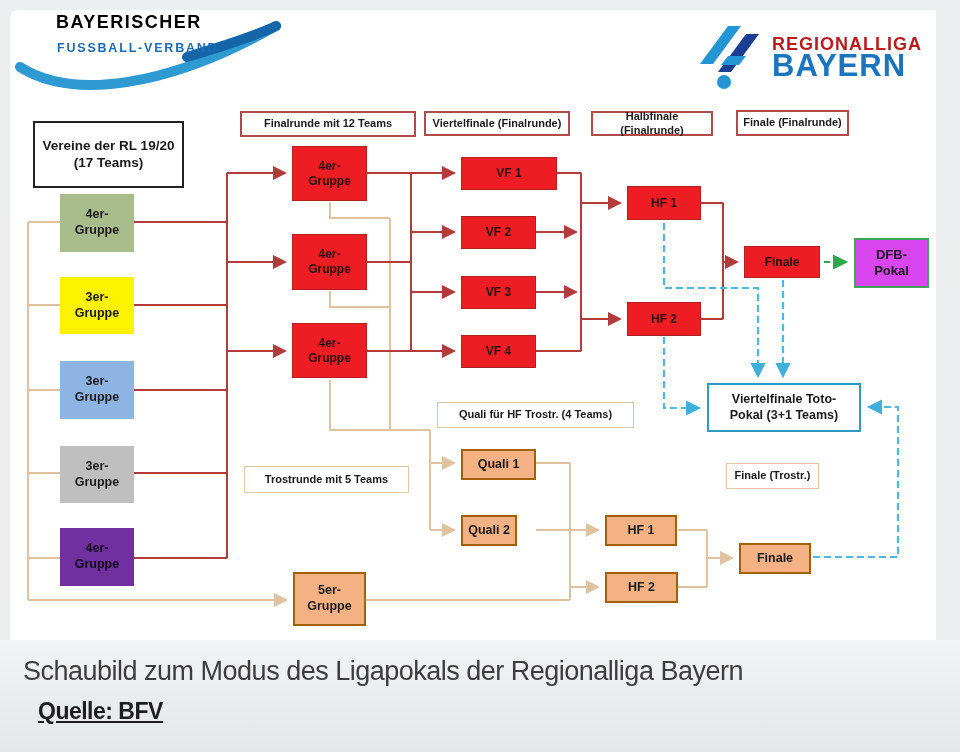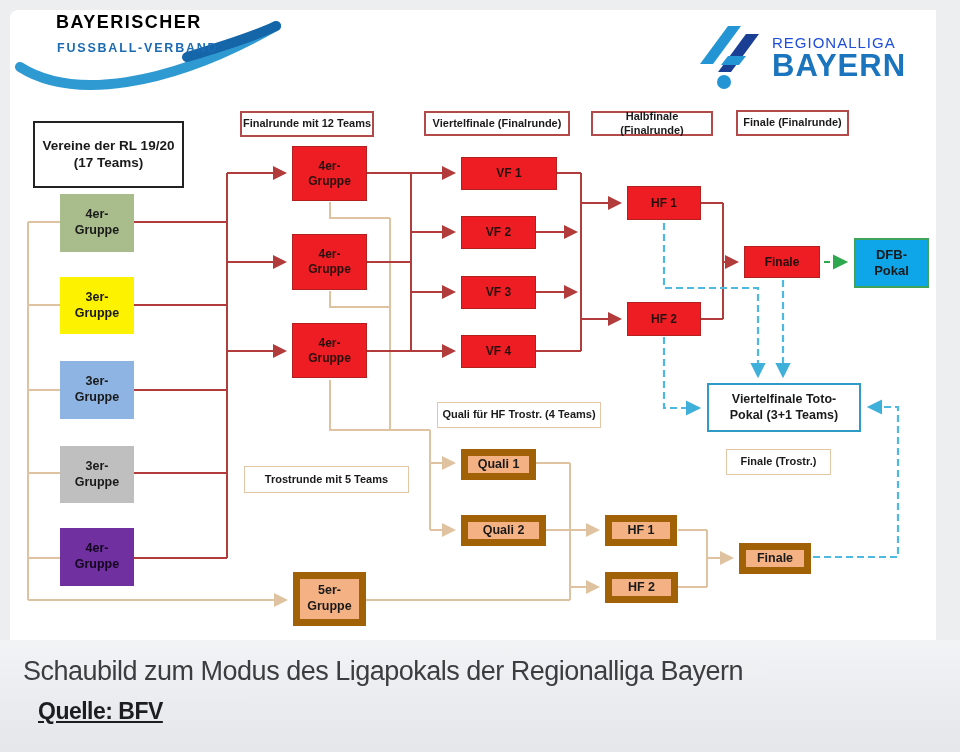--- a/index.html
+++ b/index.html
@@ -13,33 +13,33 @@
     background:#ffffff;border-radius:8px 0 0 0;
   }
   .diagram{position:absolute;left:0;top:0;width:960px;height:640px;}
   svg.wires{position:absolute;left:0;top:0;z-index:1;}
   .box{
     position:absolute;z-index:2;display:flex;align-items:center;justify-content:center;
     text-align:center;font-weight:bold;color:#1a1a1a;line-height:1.25;
     white-space:pre-line;box-sizing:border-box;
   }
   .red-box{background:#ee1c23;border:1.5px solid #b32020;color:#251010;font-size:12px;}
-  .orange-box{background:#f4b183;border:7px solid #a16207;font-size:12.5px;}
+  .orange-box{background:#f4b183;border:2px solid #a16207;font-size:12.5px;}
   .hdr-red{background:#fff;border:2px solid #b34a4a;font-size:11px;}
   .hdr-tan{background:#fff;border:1.5px solid #e3c6a5;font-size:11px;}
   .black-box{background:#fff;border:2.5px solid #222;font-size:13.5px;}
   .toto-box{background:#fff;border:2px solid #2e9bc6;font-size:12.5px;}
-  .dfb-box{background:#0ea5e9;border:2px solid #3fa45a;font-size:13px;}
+  .dfb-box{background:#d946ef;border:2px solid #3fa45a;font-size:13px;}
   .group-box{font-size:12.5px;border:none;}
   
   .bfv{position:absolute;left:12px;top:12px;width:280px;height:95px;z-index:3;}
   .bfv .t1{position:absolute;left:44px;top:0;font-size:18px;font-weight:800;letter-spacing:1.5px;color:#000000;}
   .bfv .t2{position:absolute;left:45px;top:29px;font-size:12.5px;font-weight:800;letter-spacing:1.8px;color:#1b6cb5;}
   .rlb{position:absolute;left:688px;top:12px;width:260px;height:90px;z-index:3;}
-  .rlb .t1{position:absolute;left:84px;top:22px;font-size:15px;font-weight:400;letter-spacing:1px;color:#1d4ed8;}
+  .rlb .t1{position:absolute;left:84px;top:22px;font-size:18px;font-weight:700;letter-spacing:1px;color:#b91c1c;}
   .rlb .t2{position:absolute;left:84px;top:36px;font-size:31px;font-weight:800;letter-spacing:1px;color:#1b74be;}
   
   .caption{
     position:absolute;left:0;top:640px;width:960px;height:112px;
     background:linear-gradient(#f2f3f5,#e4e6e9);
   }
   .caption .title{position:absolute;left:23px;top:16px;font-size:27px;color:#3d3d3f;letter-spacing:-0.5px;}
   .caption .source{position:absolute;left:38px;top:58px;font-size:23px;font-weight:bold;color:#1d1d1f;letter-spacing:-0.5px;text-decoration:underline;}
 </style>
 </head>
@@ -147,21 +147,21 @@
     <svg width="80" height="88" viewBox="0 0 80 88">
       <path d="M12,52 L40,14 L53,14 L25,52 Z" fill="#2395d4"></path>
       <path d="M30,60 L58,22 L71,22 L43,60 Z" fill="#1a3e94"></path>
       <path d="M40,44 L58,44 L51,53 L33,53 Z" fill="#2395d4"></path>
       <circle cx="36" cy="70" r="7" fill="#2395d4"></circle>
     </svg>
     <div class="t1">REGIONALLIGA</div>
     <div class="t2">BAYERN</div>
   </div>
 
-  <div class="box hdr-red" style="left:240px;top:111px;width:134px;height:26px">Finalrunde mit 12 Teams</div>
+  <div class="box hdr-red" style="left:240px;top:111px;width:176px;height:26px">Finalrunde mit 12 Teams</div>
   <div class="box hdr-red" style="left:424px;top:111px;width:146px;height:25px">Viertelfinale (Finalrunde)</div>
   <div class="box hdr-red" style="left:591px;top:111px;width:122px;height:25px">Halbfinale (Finalrunde)</div>
   <div class="box hdr-red" style="left:736px;top:110px;width:113px;height:26px">Finale (Finalrunde)</div>
 
   <div class="box black-box" style="left:33px;top:121px;width:151px;height:67px">Vereine der RL 19/20
 (17 Teams)</div>
   <div class="box group-box" style="left: 60px; top: 194px; width: 74px; height: 58px; background-color: rgb(169, 189, 140);">4er-
 Gruppe</div>
   <div class="box group-box" style="left: 60px; top: 277px; width: 74px; height: 57px; background-color: rgb(253, 242, 0);">3er-
 Gruppe</div>
@@ -186,26 +186,26 @@
 
   <div class="box red-box" style="left:627px;top:186px;width:74px;height:34px">HF 1</div>
   <div class="box red-box" style="left:627px;top:302px;width:74px;height:34px">HF 2</div>
   <div class="box red-box" style="left:744px;top:246px;width:76px;height:32px">Finale</div>
   <div class="box dfb-box" style="left:854px;top:238px;width:75px;height:50px">DFB-
 Pokal</div>
 
   <div class="box toto-box" style="left:707px;top:383px;width:154px;height:49px">Viertelfinale Toto-
 Pokal (3+1 Teams)</div>
 
-  <div class="box hdr-tan" style="left:437px;top:402px;width:164px;height:26px">Quali für HF Trostr. (4 Teams)</div>
+  <div class="box hdr-tan" style="left:437px;top:402px;width:197px;height:26px">Quali für HF Trostr. (4 Teams)</div>
   <div class="box hdr-tan" style="left:244px;top:466px;width:165px;height:27px">Trostrunde mit 5 Teams</div>
-  <div class="box hdr-tan" style="left:726px;top:449px;width:105px;height:26px">Finale (Trostr.)</div>
+  <div class="box hdr-tan" style="left:726px;top:463px;width:93px;height:26px">Finale (Trostr.)</div>
 
   <div class="box orange-box" style="left:461px;top:449px;width:75px;height:31px">Quali 1</div>
-  <div class="box orange-box" style="left:461px;top:515px;width:85px;height:31px">Quali 2</div>
+  <div class="box orange-box" style="left:461px;top:515px;width:56px;height:31px">Quali 2</div>
   <div class="box orange-box" style="left:293px;top:572px;width:73px;height:54px">5er-
 Gruppe</div>
   <div class="box orange-box" style="left:605px;top:515px;width:72px;height:31px">HF 1</div>
   <div class="box orange-box" style="left:605px;top:572px;width:73px;height:31px">HF 2</div>
   <div class="box orange-box" style="left:739px;top:543px;width:72px;height:31px">Finale</div>
 </div>
 
 <div class="caption">
   <div class="title">Schaubild zum Modus des Ligapokals der Regionalliga Bayern</div>
   <div class="source">Quelle: BFV</div>

